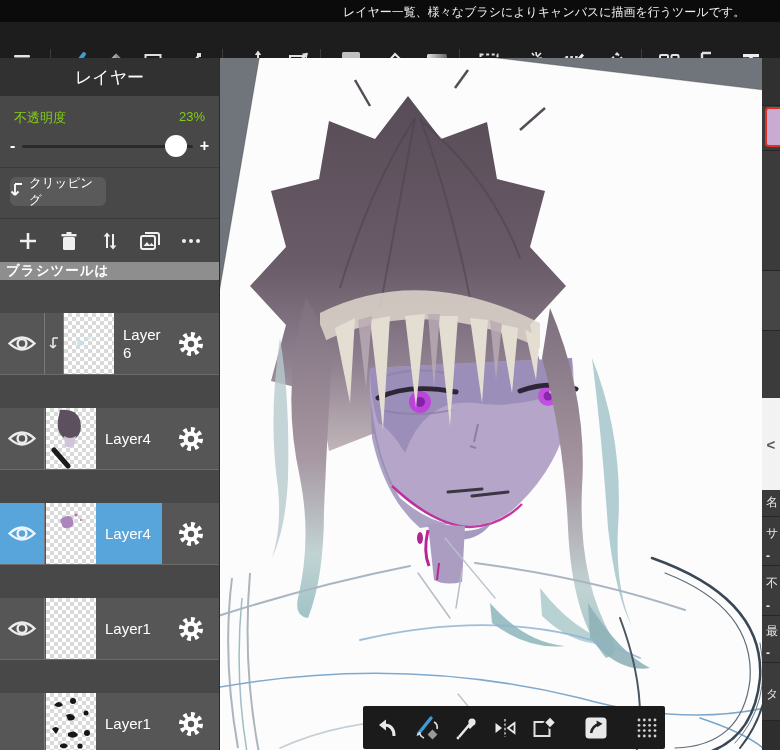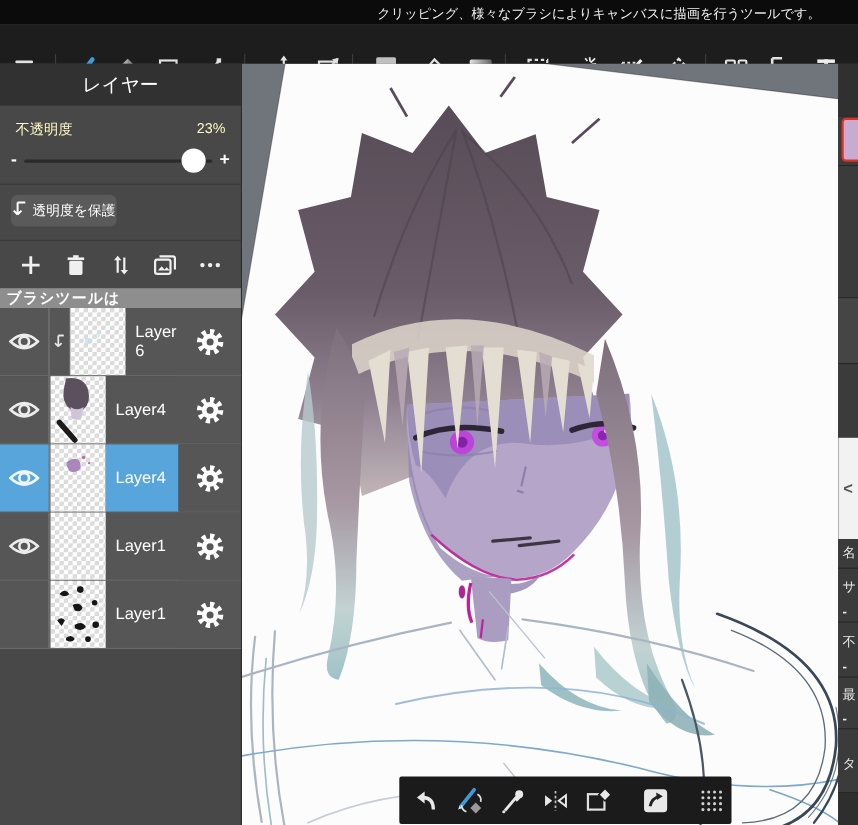--- a/index.html
+++ b/index.html
@@ -8,31 +8,31 @@
   
   .tooltip-bar{position:absolute;left:0;top:0;width:780px;height:22px;background:#0b0b0b;}
   .tooltip-bar span{position:absolute;left:343px;top:4px;color:#f2f2f2;font-size:12px;white-space:nowrap;}
   
   .toolbar{position:absolute;left:0;top:22px;width:780px;height:36px;background:#1d1d1d;}
   .tool{position:absolute;top:25px;width:30px;height:30px;display:flex;align-items:center;justify-content:center;}
   .tsep{position:absolute;top:27px;width:1px;height:26px;background:#3d3d3d;}
   
   .side-panel{position:absolute;left:0;top:58px;width:220px;height:692px;background:#484848;border-right:1px solid #2c2c2c;box-sizing:border-box;}
   .panel-title{height:38px;background:#313131;display:flex;align-items:center;justify-content:center;color:#fff;font-size:17px;}
-  .opacity-row{display:flex;justify-content:space-between;padding:13px 14px 2px;color:#fef9c3;font-size:13px;gap:24px;}
+  .opacity-row{display:flex;justify-content:space-between;padding:13px 14px 2px;color:#84cc16;font-size:13px;gap:24px;}
   .slider-row{display:flex;align-items:center;gap:7px;padding:8px 10px 12px;color:#fff;font-size:16px;font-weight:bold;border-bottom:1px solid #3a3a3a;}
   .slider-track{flex:1;height:3px;background:#2a2a2a;border-radius:2px;position:relative;}
   .slider-knob{position:absolute;right:6px;top:50%;transform:translateY(-50%);width:22px;height:22px;background:#fff;border-radius:50%;}
   .btn-row{display:grid;grid-template-columns:1fr 1fr;gap:8px;padding:9px 10px 4px;}
   .btn-row.last{padding-bottom:12px;border-bottom:1px solid #3a3a3a;}
   .btn{background:#5a5a5a;border-radius:6px;color:#fff;font-size:12.5px;height:29px;display:flex;align-items:center;justify-content:center;gap:6px;cursor:default;}
   .btn .chev{font-weight:bold;font-size:13px;margin-left:10px;color:#e8e8e8;}
   .layer-toolbar{height:43px;display:flex;align-items:center;justify-content:space-between;padding:0 13px;}
   .list-header{height:18px;background:#8e8e8e;color:#fff;font-size:13.5px;font-weight:bold;display:flex;align-items:center;padding-left:6px;letter-spacing:1px;}
-  .layer-row{position:relative;height:61px;background:#565656;border-bottom:1px solid #6b6b6b;}
+  .layer-row{position:relative;height:61px;background:#565656;border-bottom:1px solid #6b6b6b;margin-top:33px;}
   .cell-eye{position:absolute;left:0;top:0;width:44px;height:100%;display:flex;align-items:center;justify-content:center;border-right:1px solid #7a7a7a;}
   .cell-clip{position:absolute;left:44px;top:0;width:19px;height:100%;display:flex;align-items:center;justify-content:center;border-right:1px solid #7a7a7a;}
   .checker{background-color:#fff;background-image:linear-gradient(45deg,#d9d9d9 25%,transparent 25%,transparent 75%,#d9d9d9 75%),linear-gradient(45deg,#d9d9d9 25%,transparent 25%,transparent 75%,#d9d9d9 75%);background-size:8px 8px;background-position:0 0,4px 4px;}
   .cell-thumb{position:absolute;top:0;height:100%;width:50px;}
   .cell-name{position:absolute;top:0;height:100%;display:flex;align-items:center;color:#fff;font-size:15px;padding-left:9px;box-sizing:border-box;line-height:1.15;}
   .cell-gear{position:absolute;right:0;top:0;width:57px;height:100%;display:flex;align-items:center;justify-content:center;background:#565656;}
   .layer-row.selected .cell-eye,.layer-row.selected .cell-name{background:#58a5dc;}
   
   .canvas-area{position:absolute;left:220px;top:58px;width:542px;height:692px;background:#70757b;overflow:hidden;}
   
@@ -44,21 +44,21 @@
   .dock-label{position:absolute;left:4px;color:#e8e8e8;font-size:12px;}
   
   .bottom-toolbar{position:absolute;left:363px;top:706px;width:302px;height:43px;background:#1b1b1b;border-radius:2px;display:flex;align-items:center;padding:0 10px;box-sizing:border-box;gap:13px;}
   .bt-sep{width:1px;height:30px;background:#3c3c3c;}
   .bt{width:28px;height:28px;display:flex;align-items:center;justify-content:center;}
 </style>
 </head>
 <body>
 
 <div class="tooltip-bar">
-  <span>クリッピング、様々なブラシによりキャンバスに描画を行うツールです。</span>
+  <span>レイヤー一覧、様々なブラシによりキャンバスに描画を行うツールです。</span>
 </div>
 
 <div class="toolbar">
   <div class="tool" style="left:7px">
     <svg width="22" height="22" viewBox="0 0 22 22">
         <g fill="#e3e3e3">
           <rect x="3" y="4" width="16" height="2.6" rx="1"></rect>
           <rect x="3" y="10" width="16" height="2.6" rx="1"></rect>
           <rect x="3" y="16" width="16" height="2.6" rx="1"></rect>
         </g>
@@ -201,21 +201,21 @@
     <span>+</span>
   </div>
 
   <div class="btn-row last">
     <div class="btn">
       <span><svg width="13" height="16" viewBox="0 0 13 16">
             <g stroke="#fff" stroke-width="1.8" fill="none">
               <path d="M5,2 H12 M5,2 V13 M5,13 L1.5,9.5 M5,13 L8.5,9.5"></path>
             </g>
           </svg></span>
-      <span>透明度を保護</span>
+      <span>クリッピング</span>
     </div>
   </div>
 
   <div class="layer-toolbar">
     <span class="tool" style="position:static">
         <svg width="22" height="22" viewBox="0 0 22 22">
           <g stroke="#f0f0f0" stroke-width="2.6">
             <path d="M11,3 V19 M3,11 H19"></path>
           </g>
         </svg>

